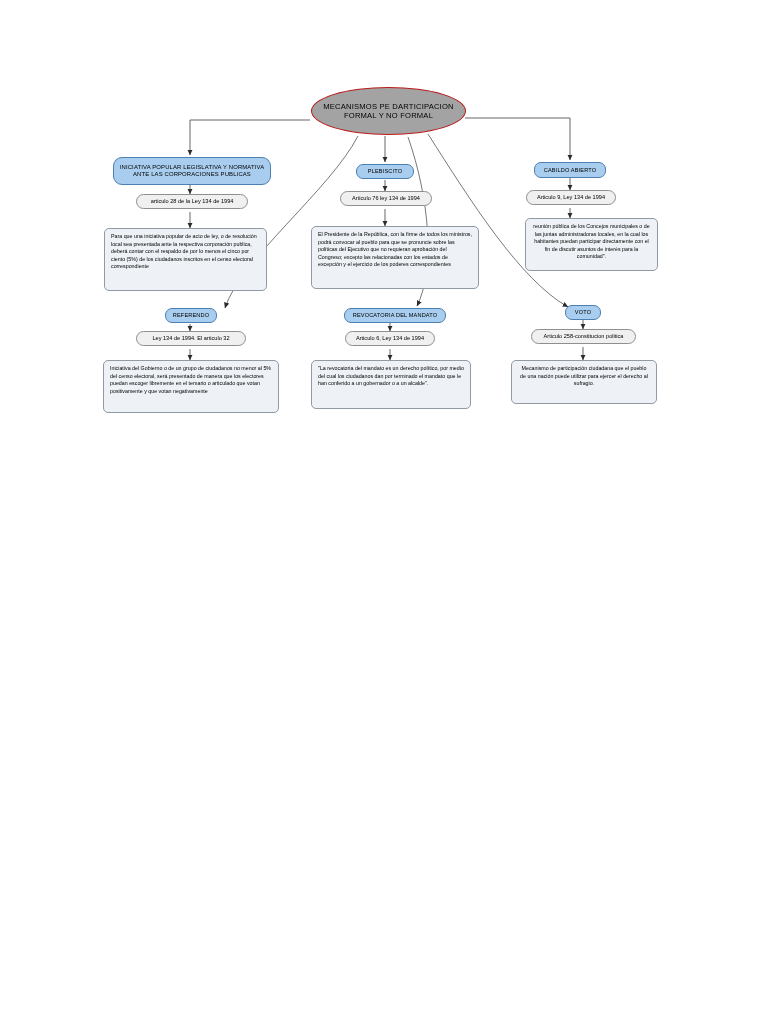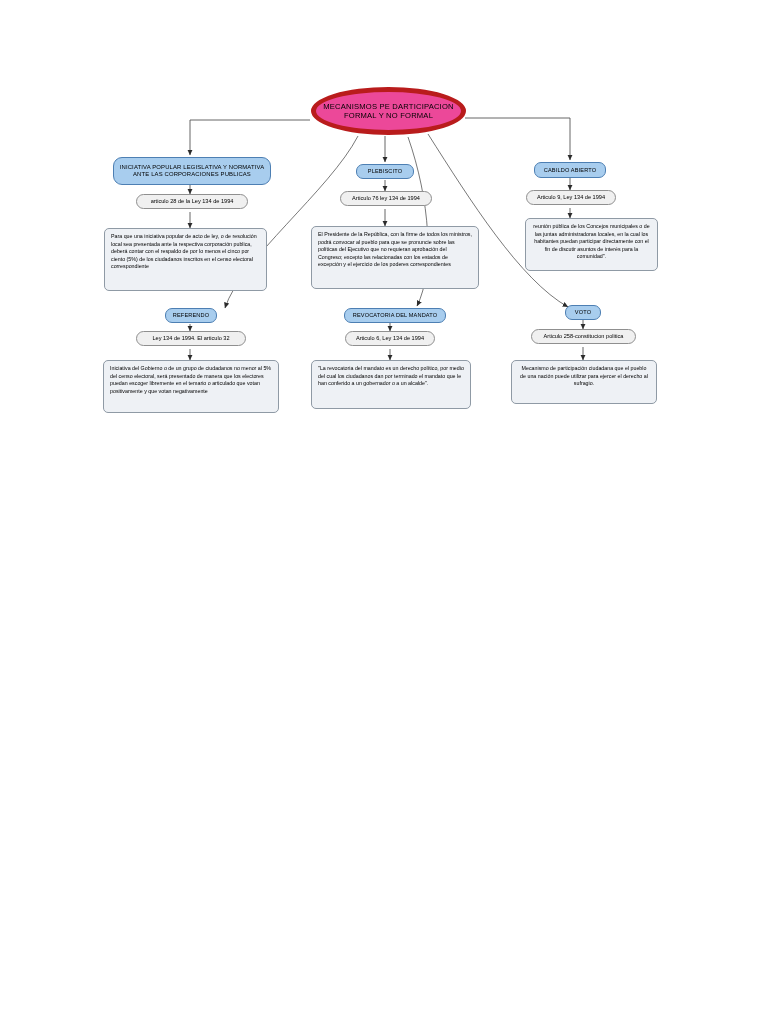--- a/index.html
+++ b/index.html
@@ -32,23 +32,23 @@
     box-sizing: border-box;
     display: flex;
     align-items: center;
     justify-content: center;
     text-align: center;
     line-height: 1.25;
     color: #000000;
   }
   
   .root-ellipse {
-    border: 5px solid #b91c1c;
+    border: 1px solid #b91c1c;
     border-radius: 50%;
-    background: #ec4899;
+    background: #a3a3a3;
     font-size: 7.6px;
     letter-spacing: 0.2px;
     padding: 0 6px;
   }
   
   .cat {
     background: #a8cdee;
     border: 1px solid #4d7fb3;
     border-radius: 7px;
     font-size: 5.6px;

